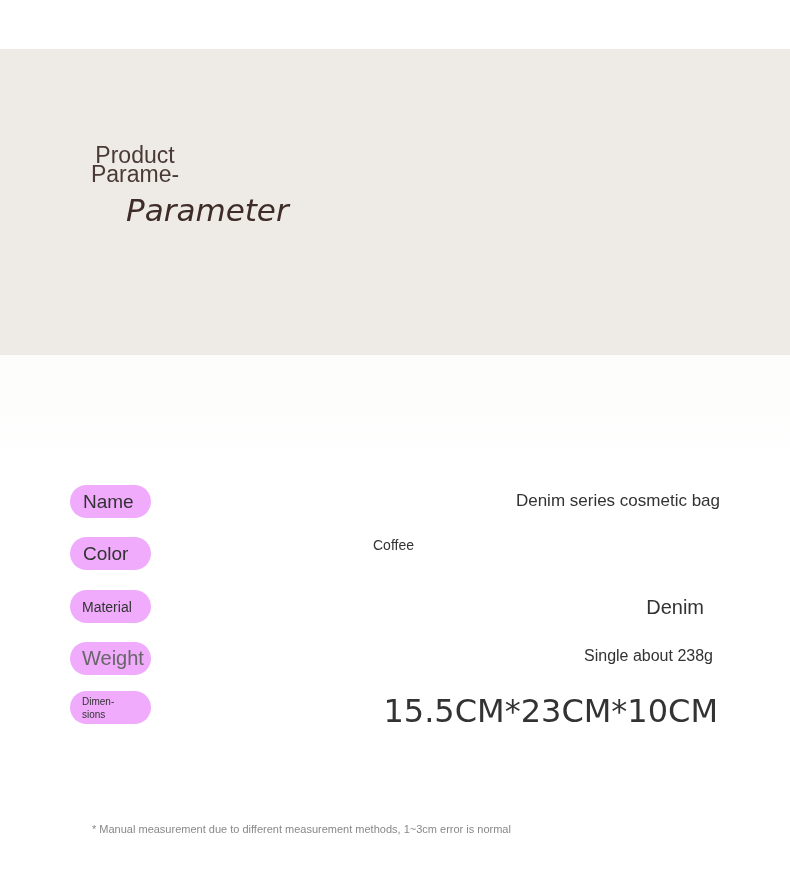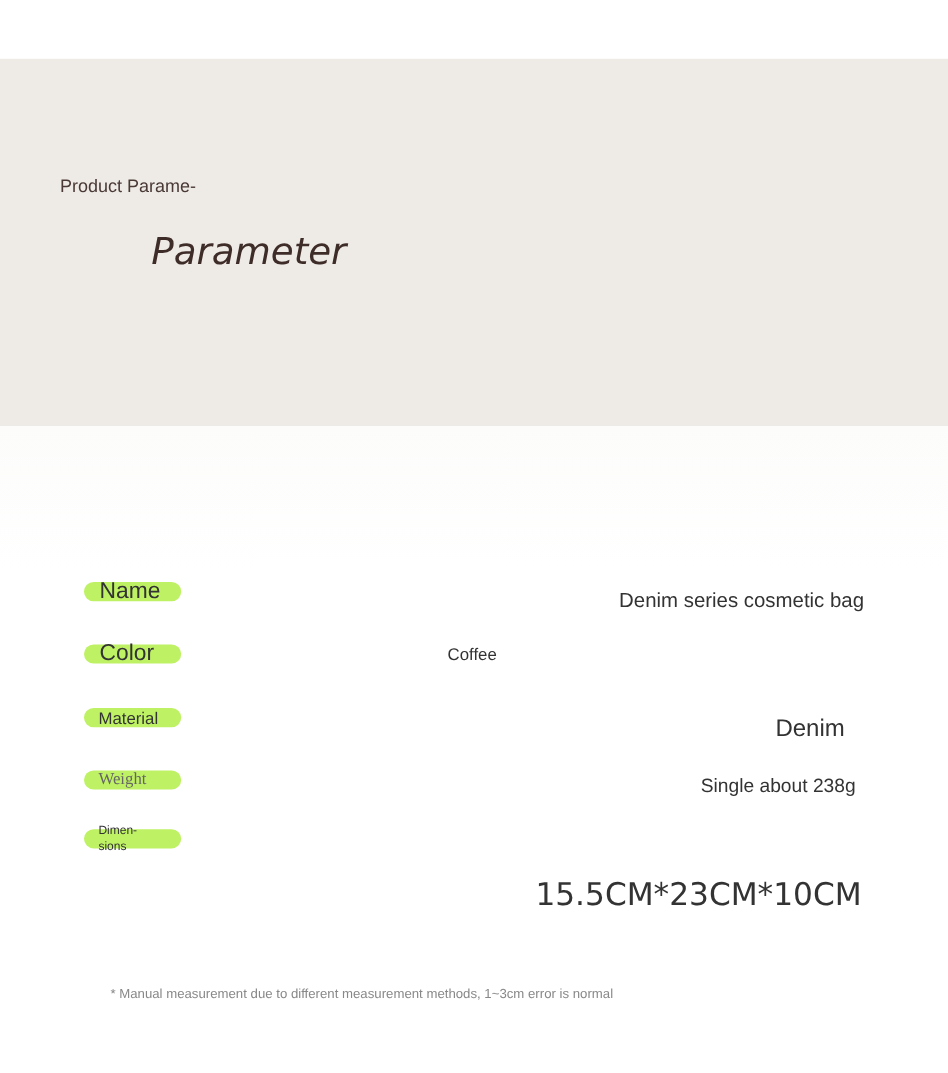--- a/index.html
+++ b/index.html
@@ -8,42 +8,43 @@
       background: #ffffff;
       font-family: "Liberation Sans", sans-serif;
       position: relative;
     }
     .banner {
       position: absolute; left: 0; top: 49px; width: 790px; height: 306px;
       background: #eeeae6;
     }
     .banner-title {
       position: absolute; left: 50px; top: 146px; width: 170px;
-      font-size: 15px; line-height: 19px; color: #4a3a36;
+      font-size: 23px; line-height: 19px; color: #4a3a36;
       font-family: "Liberation Sans", sans-serif;
+      text-align: center;
     }
     .banner-title span { display: block; }
     .banner-sub {
       position: absolute; left: 126px; top: 192px;
       font-size: 31px; font-style: italic; color: #3e2c28;
       font-family: "DejaVu Sans", sans-serif; letter-spacing: 0px;
     }
     .lower-bg {
       position: absolute; left: 0; top: 355px; width: 790px; height: 539px;
       background: linear-gradient(#fcfcfb, #ffffff 120px);
     }
     .pill {
-      position: absolute; left: 70px; width: 81px; height: 16px;
-      background: #bef264; border-radius: 17px;
+      position: absolute; left: 70px; width: 81px; height: 33px;
+      background: #f0abfc; border-radius: 17px;
       color: #333333; box-sizing: border-box; padding-left: 12px;
       display: flex; align-items: center;
     }
     .pill.lg { font-size: 19px; padding-left: 13px; }
     .pill.sm { font-size: 14px; }
-    .pill.md { font-size: 14px; color: #666; font-family: Liberation Serif, serif; }
+    .pill.md { font-size: 20px; color: #666; }
     .pill.stack { font-size: 10px; line-height: 13px; }
     .val { position: absolute; color: #333333; }
     .footnote {
       position: absolute; left: 92px; top: 823px;
       font-size: 11px; color: #888888;
     }
   </style>
 </head>
 <body>
 
@@ -68,15 +69,15 @@
 
 <div class="pill md" style="top:642px;">Weight</div>
 <div class="val" style="right:77px; top:647px; font-size:16px;">Single about 238g</div>
 
 <div class="pill stack" style="top:691px;">
   <div>
     <div>Dimen-</div>
     <div>sions</div>
   </div>
 </div>
-<div class="val" style="right:72px; top:692px; font-size:26px; font-family:'DejaVu Sans', sans-serif;margin-top:39px;">15.5CM*23CM*10CM</div>
+<div class="val" style="right:72px; top:692px; font-size:32px; font-family:'DejaVu Sans', sans-serif;">15.5CM*23CM*10CM</div>
 
 <div class="footnote">* Manual measurement due to different measurement methods, 1~3cm error is normal</div>
 
 </body></html>

